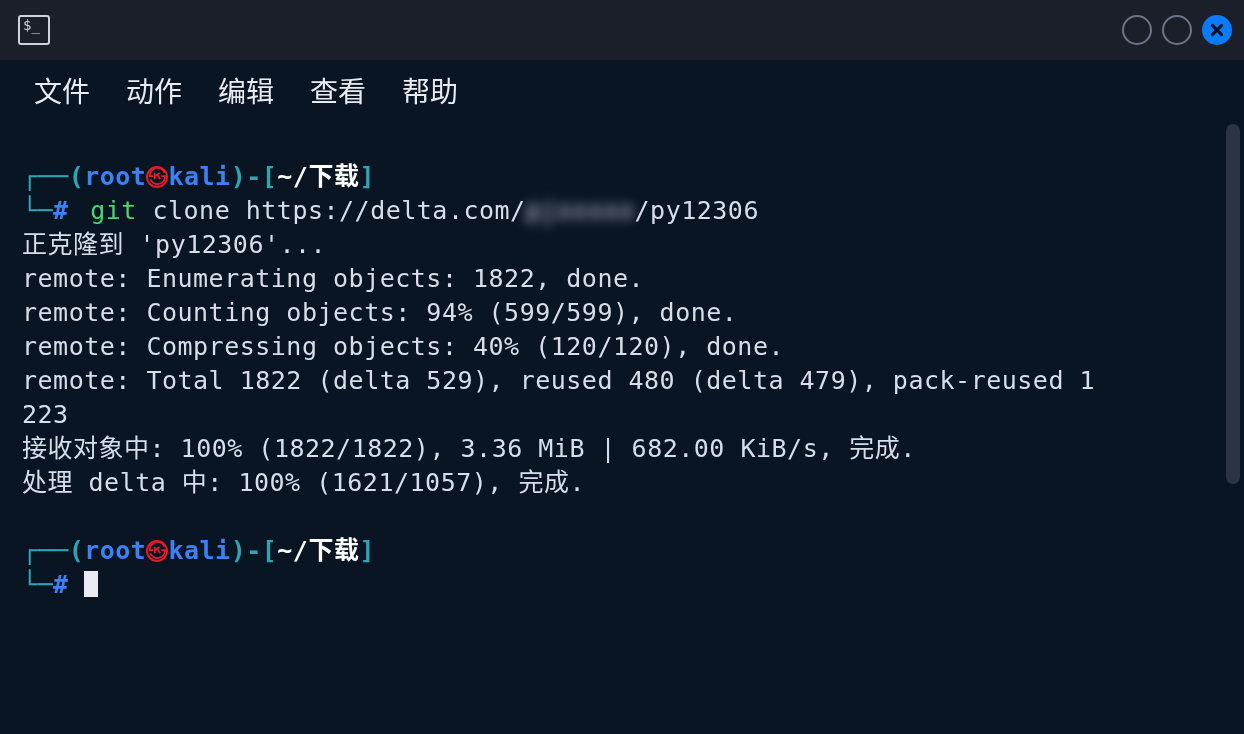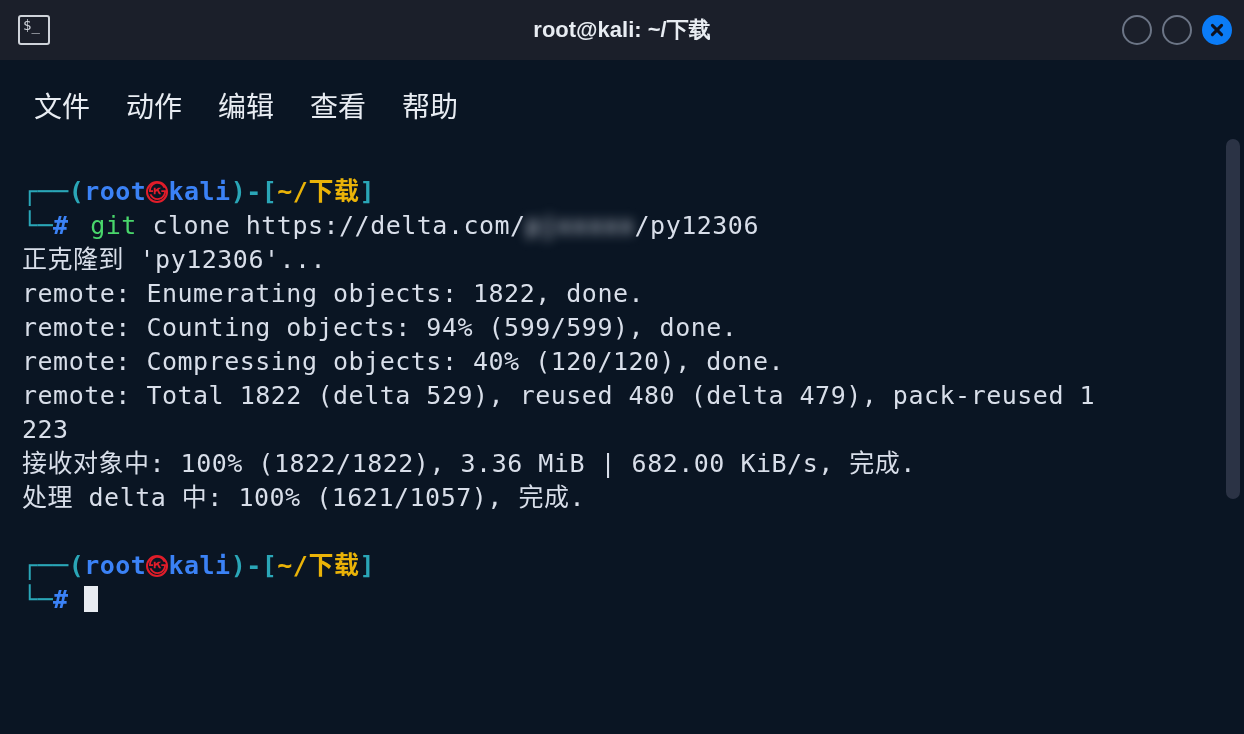--- a/index.html
+++ b/index.html
@@ -79,39 +79,38 @@
 
     .menubar {
       height: 60px;
       display: flex;
       align-items: center;
       gap: 36px;
       padding: 0 34px;
       color: #e8ecf2;
       font-size: 28px;
       font-family: "Noto Sans CJK SC", sans-serif;
-      margin-top: 15px;
     }
     .menubar span { cursor: pointer; }
 
     .terminal-wrap {
       position: relative;
       height: calc(734px - 120px);
     }
     .terminal {
       padding: 6px 18px 18px 22px;
       font-size: 25px;
       line-height: 34px;
       letter-spacing: 0.5px;
       white-space: pre;
       color: #e7ecef;
     }
     .red { color: #3b82f6; font-weight: bold; }
     .teal { color: #2aa6b7; font-weight: bold; }
-    .white { color: #eab308; font-weight: bold; }
+    .white { color: #ffffff; font-weight: bold; }
     .grey { color: #d8dee9; }
     .skull {
       display: inline-block;
       color: #e11d2a;
       font-weight: bold;
       border: 2px solid #e11d2a;
       border-radius: 50%;
       width: 22px;
       height: 22px;
       line-height: 18px;
@@ -139,21 +138,20 @@
       height: 360px;
       border-radius: 7px;
       background: #2b3345;
     }
   </style>
 </head>
 <body>
 
 <div class="titlebar">
   <div class="app-icon">$_</div>
-  <div class="window-title">root@kali: ~/下载</div>
   <div class="window-controls">
     <div class="win-btn"></div>
     <div class="win-btn"></div>
     <div class="win-btn close"></div>
   </div>
 </div>
 
 <div class="menubar">
   <span>文件</span>
   <span>动作</span>

